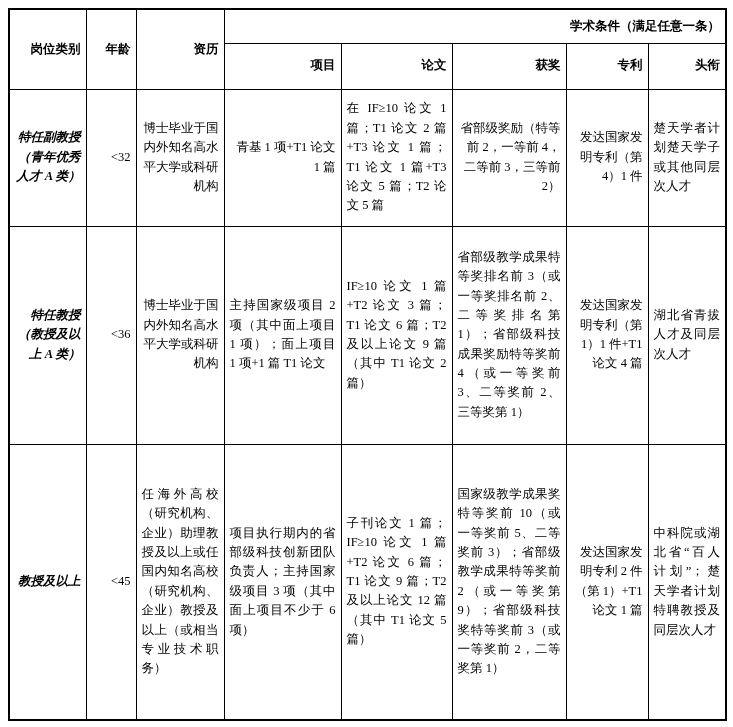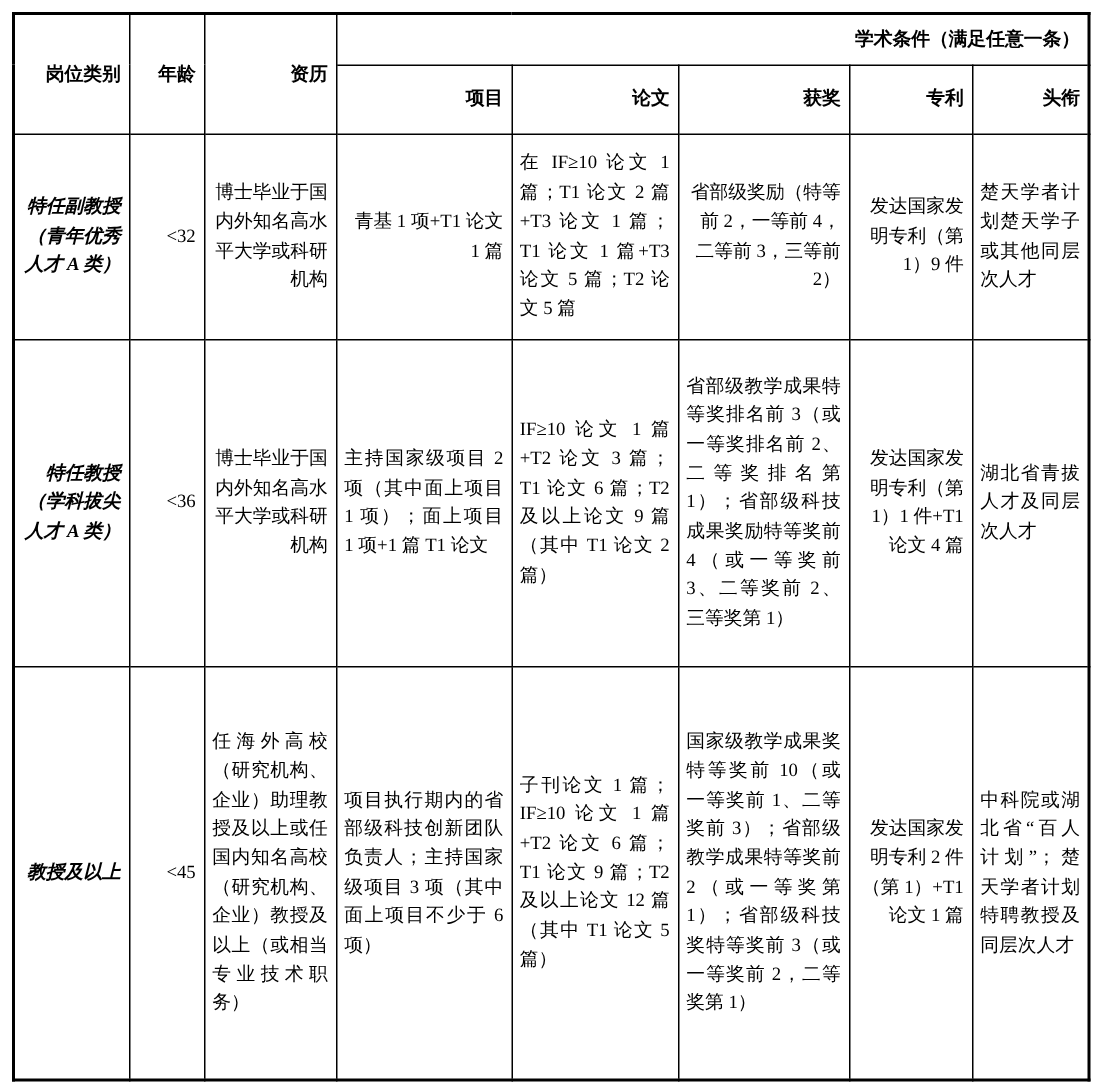--- a/index.html
+++ b/index.html
@@ -69,38 +69,38 @@
       </tr>
     </thead>
     <tbody>
       <tr class="r1">
         <td class="pos">特任副教授（青年优秀人才 A 类）</td>
         <td>&lt;32</td>
         <td>博士毕业于国内外知名高水平大学或科研机构</td>
         <td>青基 1 项+T1 论文 1 篇</td>
         <td class="j">在 IF≥10 论文 1 篇；T1 论文 2 篇+T3 论文 1 篇；T1 论文 1 篇+T3 论文 5 篇；T2 论文 5 篇</td>
         <td>省部级奖励（特等前 2，一等前 4，二等前 3，三等前 2）</td>
-        <td>发达国家发明专利（第 1）9 件</td>
+        <td>发达国家发明专利（第 4）1 件</td>
         <td class="j">楚天学者计划楚天学子或其他同层次人才</td>
       </tr>
       <tr class="r2">
-        <td class="pos">特任教授（学科拔尖人才 A 类）</td>
+        <td class="pos">特任教授（教授及以上 A 类）</td>
         <td>&lt;36</td>
         <td>博士毕业于国内外知名高水平大学或科研机构</td>
         <td class="j">主持国家级项目 2 项（其中面上项目 1 项）；面上项目 1 项+1 篇 T1 论文</td>
         <td class="j">IF≥10 论文 1 篇+T2 论文 3 篇；T1 论文 6 篇；T2 及以上论文 9 篇（其中 T1 论文 2 篇）</td>
         <td class="j">省部级教学成果特等奖排名前 3（或一等奖排名前 2、二等奖排名第 1）；省部级科技成果奖励特等奖前 4（或一等奖前 3、二等奖前 2、三等奖第 1）</td>
         <td>发达国家发明专利（第 1）1 件+T1 论文 4 篇</td>
         <td class="j">湖北省青拔人才及同层次人才</td>
       </tr>
       <tr class="r3">
         <td class="pos">教授及以上</td>
         <td>&lt;45</td>
         <td class="j">任海外高校（研究机构、企业）助理教授及以上或任国内知名高校（研究机构、企业）教授及以上（或相当专业技术职务）</td>
         <td class="j">项目执行期内的省部级科技创新团队负责人；主持国家级项目 3 项（其中面上项目不少于 6 项）</td>
         <td class="j">子刊论文 1 篇；IF≥10 论文 1 篇+T2 论文 6 篇；T1 论文 9 篇；T2 及以上论文 12 篇（其中 T1 论文 5 篇）</td>
-        <td class="j">国家级教学成果奖特等奖前 10（或一等奖前 1、二等奖前 3）；省部级教学成果特等奖前 2（或一等奖第 1）；省部级科技奖特等奖前 3（或一等奖前 2，二等奖第 1）</td>
+        <td class="j">国家级教学成果奖特等奖前 10（或一等奖前 5、二等奖前 3）；省部级教学成果特等奖前 2（或一等奖第 9）；省部级科技奖特等奖前 3（或一等奖前 2，二等奖第 1）</td>
         <td>发达国家发明专利 2 件（第 1）+T1 论文 1 篇</td>
         <td class="j">中科院或湖北省“百人计划”；楚天学者计划特聘教授及同层次人才</td>
       </tr>
     </tbody>
   </table>
 </div>
 
 </body></html>

